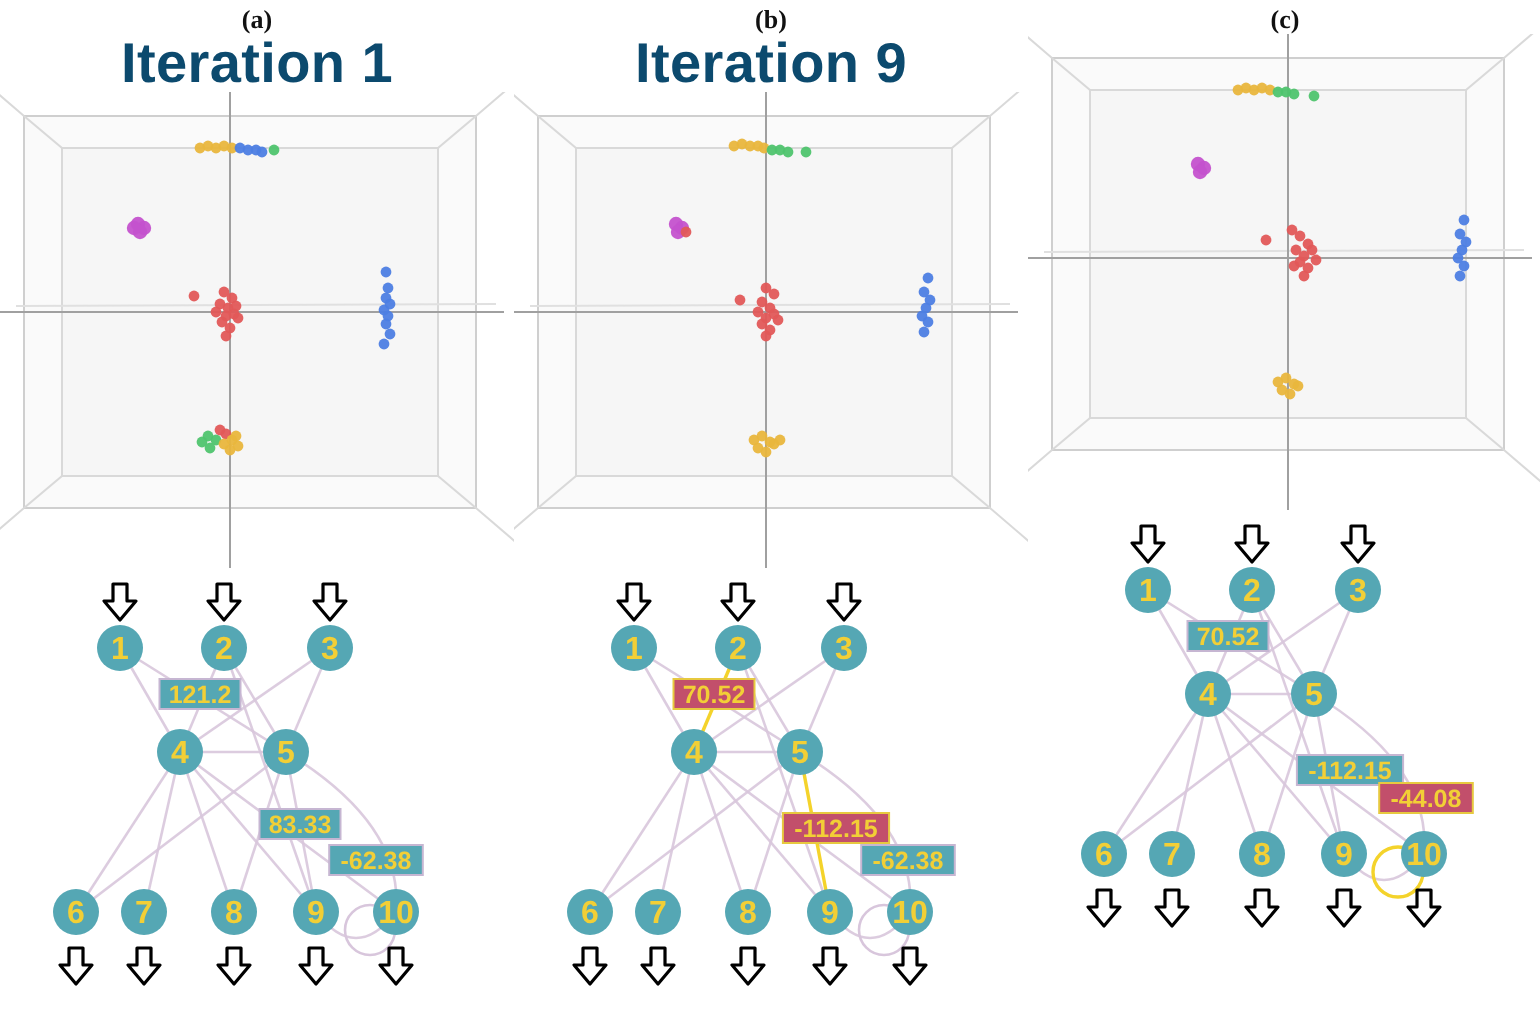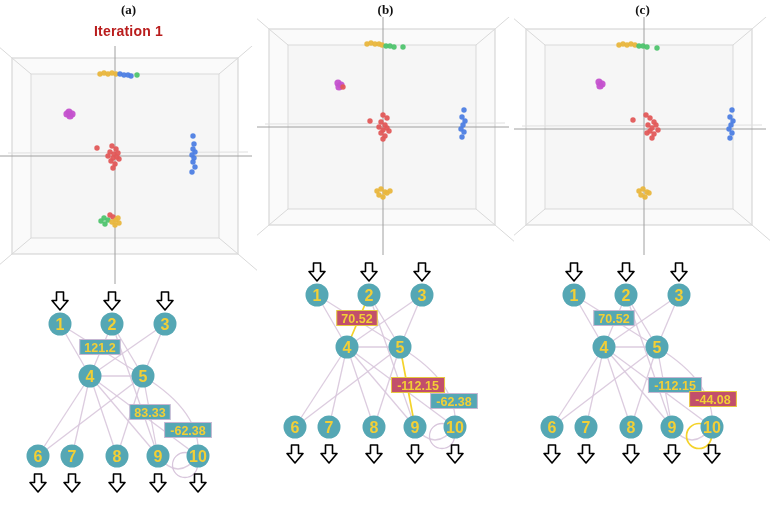--- a/index.html
+++ b/index.html
@@ -1,21 +1,21 @@
 <!DOCTYPE html>
 <html><head>
 <meta charset="utf-8">
 <style>
   html,body{margin:0;padding:0;background:#fff;}
   .figure{width:770px;height:509px;background:#ffffff;display:flex;overflow:hidden;
           font-family:"Liberation Sans",sans-serif;}
   .panel{flex:1;display:flex;flex-direction:column;align-items:center;padding-top:2px;}
   .caption{height:15px;line-height:15px;font-family:"Liberation Serif",serif;
            font-weight:bold;font-size:13px;color:#111;text-align:center;}
-  .title{height:29px;line-height:29px;font-weight:bold;font-size:14px;color:#b91c1c;
+  .title{height:29px;line-height:29px;font-weight:bold;font-size:28px;color:#0c4a6e;
          text-align:left;letter-spacing:.2px;}
   svg{display:block;}
   .scatter{width:257px;height:238px;}
   .network{width:257px;height:219px;}
 </style>
 </head>
 <body>
 
 <div class="figure">
 
@@ -180,20 +180,21 @@
         </g>
         <g>
           <rect x="164.6" y="138.5" width="46.8" height="15" fill="#55A7B4" stroke="#C6B6D2" stroke-width="1"></rect>
           <text x="188" y="150.5" text-anchor="middle" font-size="12.5" font-weight="bold" fill="#F2CF36" font-family="Liberation Sans, sans-serif">-62.38</text>
         </g>
       </svg>
   </div>
 
   <div class="panel">
     <div class="caption">(b)</div>
+    <div class="title">Iteration 9</div>
     <svg class="scatter" viewBox="0 0 257 238">
         <rect x="12" y="12" width="226" height="196" fill="#FAFAFA" stroke="#CFCFCF" stroke-width="1"></rect>
         <rect x="31" y="28" width="188" height="164" fill="#F6F6F6" stroke="#D9D9D9" stroke-width="1"></rect>
         <line x1="12" y1="12" x2="31" y2="28" stroke="#D9D9D9" stroke-width="1"></line>
         <line x1="238" y1="12" x2="219" y2="28" stroke="#D9D9D9" stroke-width="1"></line>
         <line x1="12" y1="208" x2="31" y2="192" stroke="#D9D9D9" stroke-width="1"></line>
         <line x1="238" y1="208" x2="219" y2="192" stroke="#D9D9D9" stroke-width="1"></line>
         <line x1="12" y1="12" x2="-9" y2="-6" stroke="#D9D9D9" stroke-width="1"></line>
         <line x1="238" y1="12" x2="259" y2="-6" stroke="#D9D9D9" stroke-width="1"></line>
         <line x1="12" y1="208" x2="-9" y2="226" stroke="#D9D9D9" stroke-width="1"></line>

